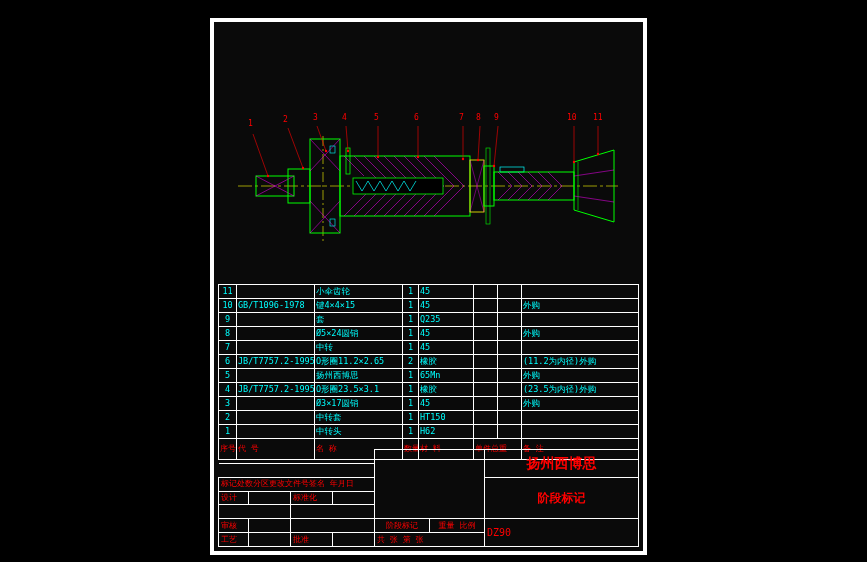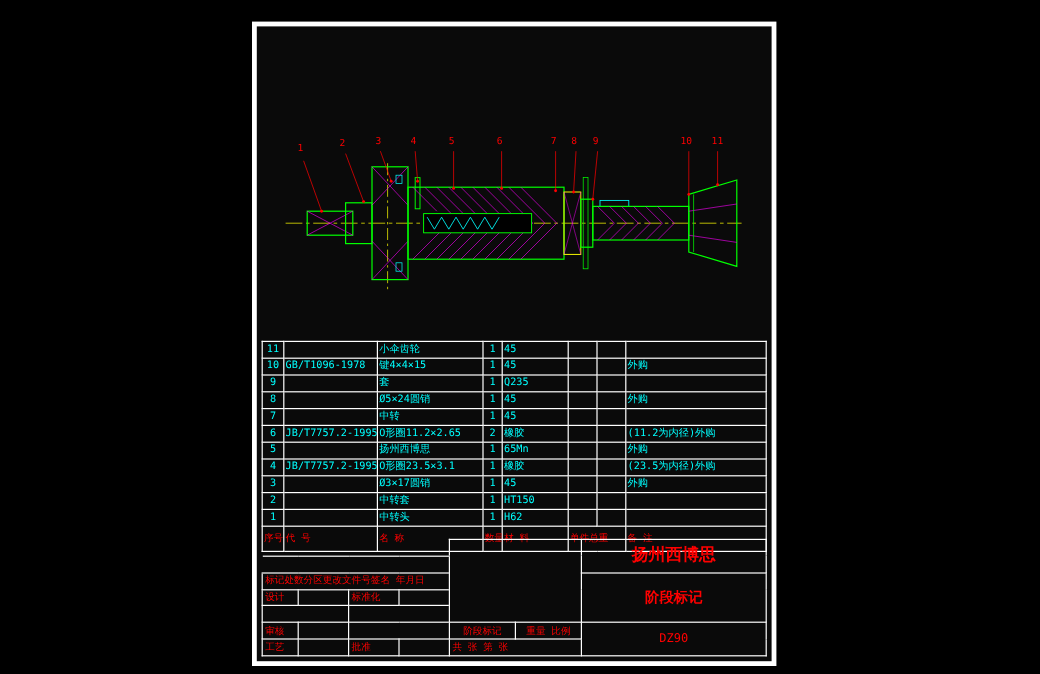--- a/index.html
+++ b/index.html
@@ -107,21 +107,21 @@
     text-align: center;
     font-weight: bold;
   }
   .tb-med {
     font-size: 12px !important;
     text-align: center;
     font-weight: bold;
   }
   .tb-small {
     font-size: 10px !important;
-    text-align: center;
+    text-align: left;
   }
   .col-idx { width: 18px; text-align: center; }
   .col-code { width: 78px; }
   .col-name { width: 88px; }
   .col-qty { width: 16px; text-align: center; }
   .col-mat { width: 55px; }
   .col-wt1 { width: 24px; }
   .col-wt2 { width: 24px; }
   .col-note { width: auto; }
 </style>

